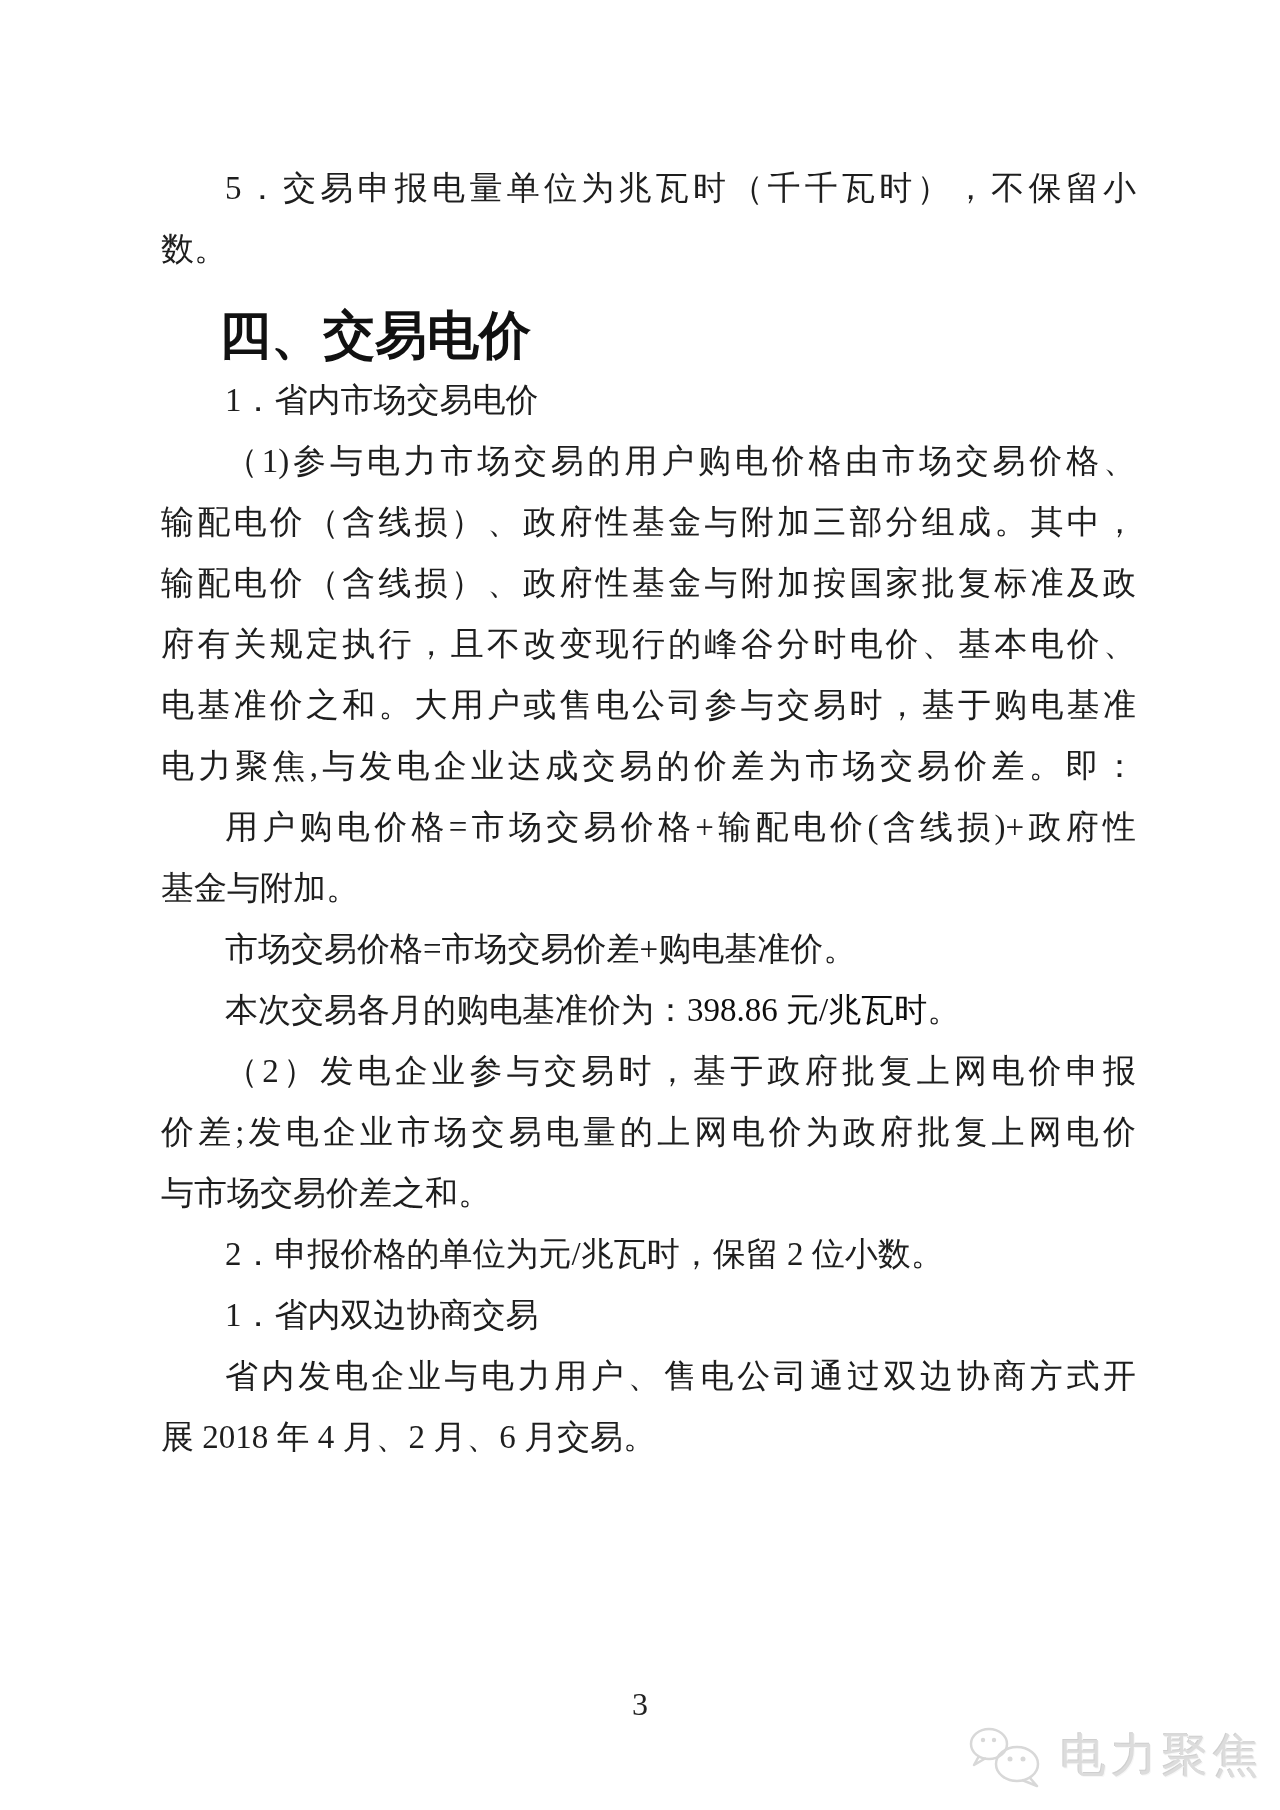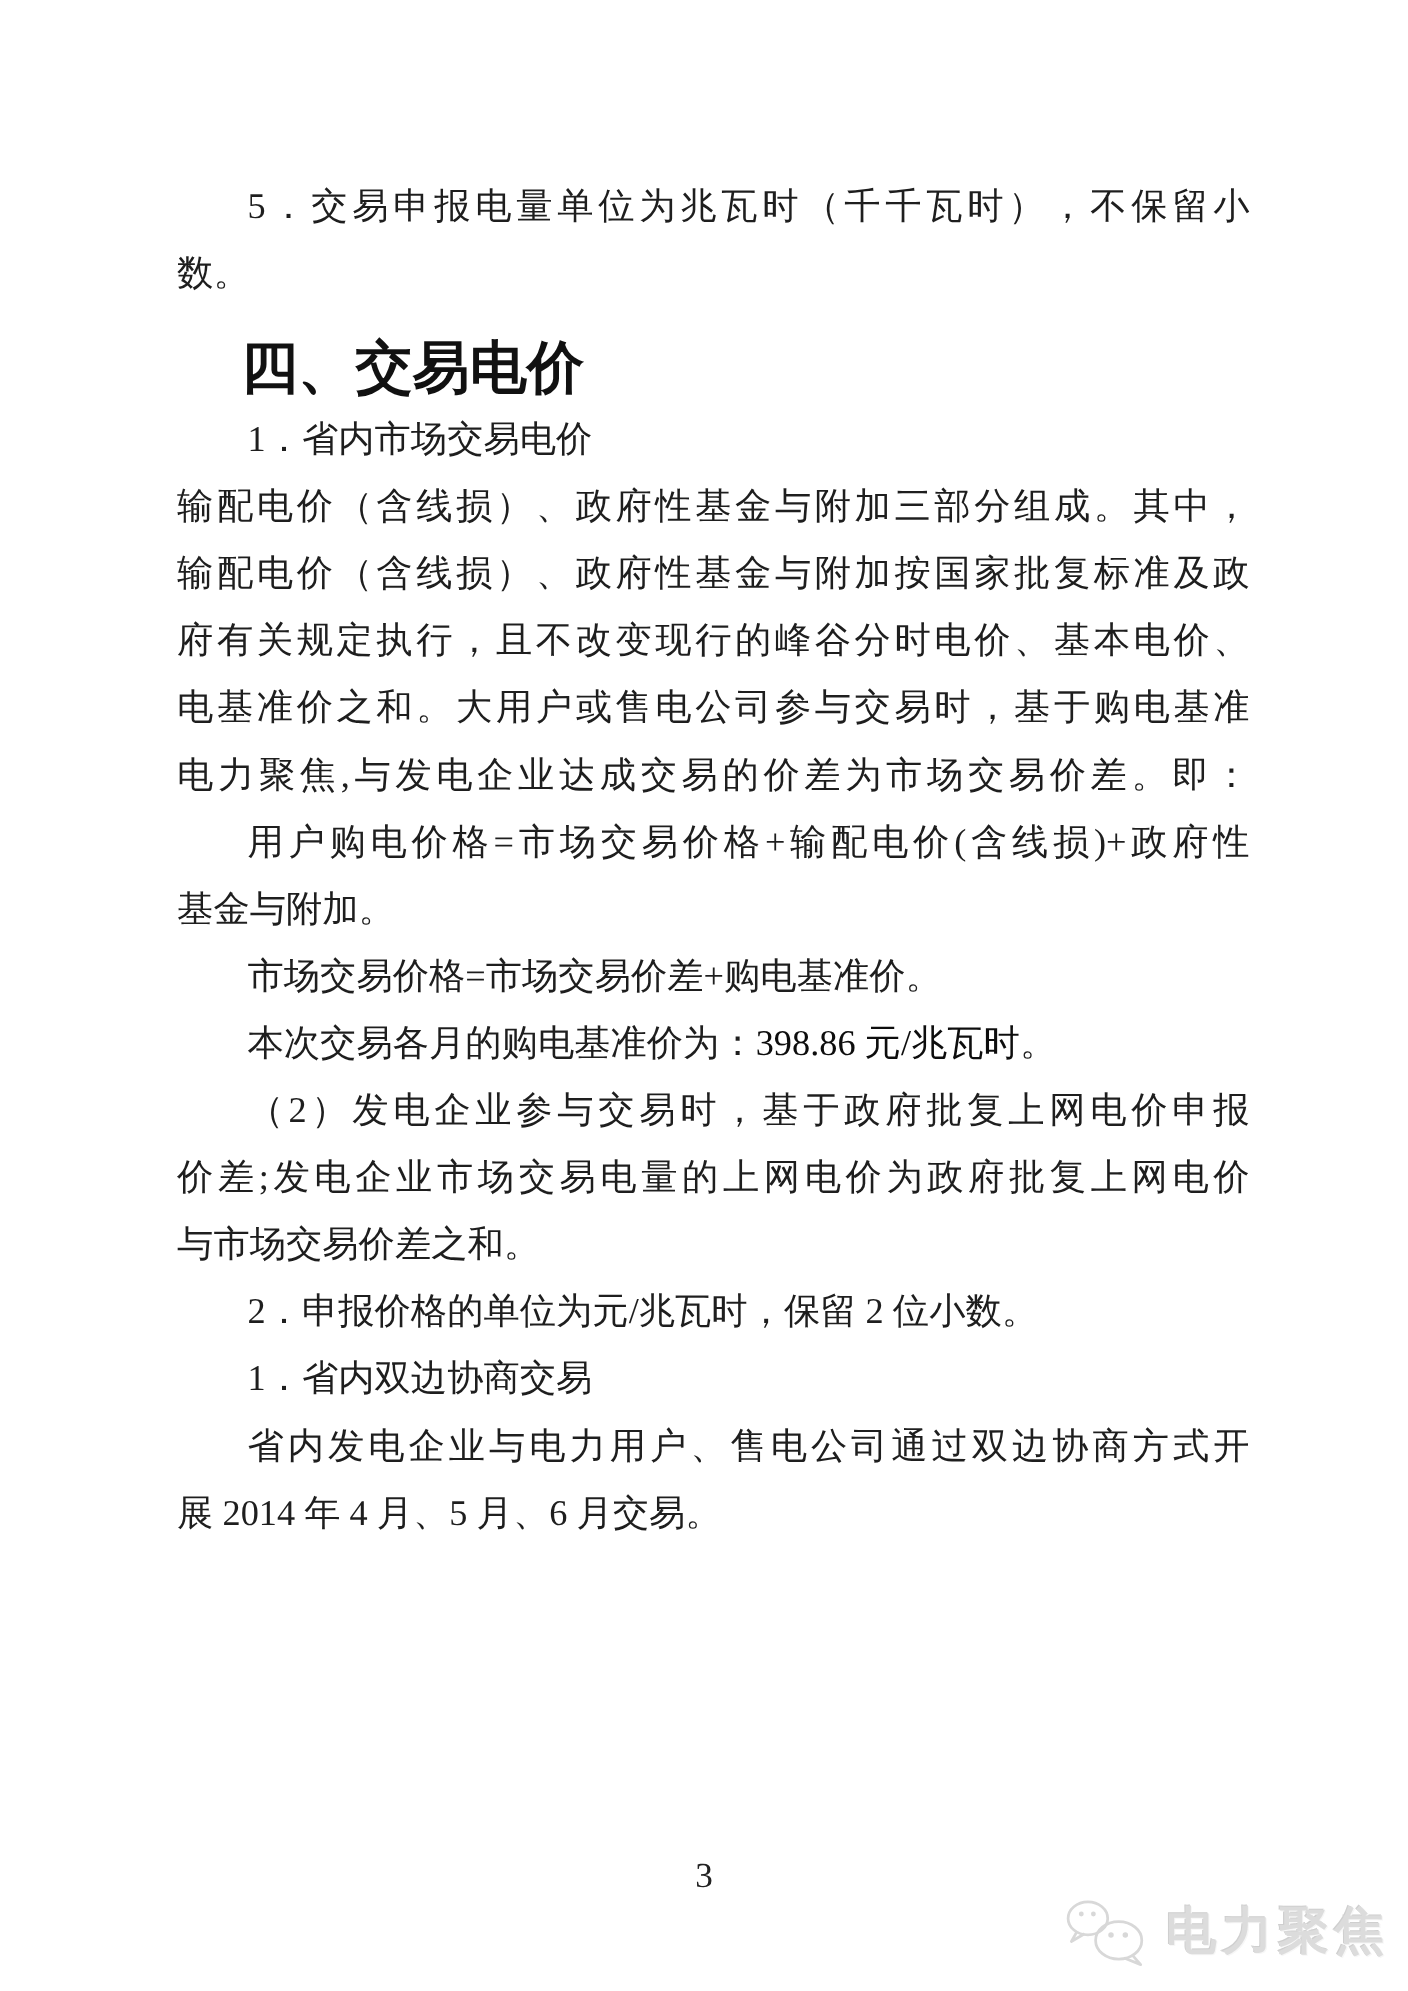--- a/index.html
+++ b/index.html
@@ -58,53 +58,54 @@
     position: absolute;
     top: 1722px;
     right: 16px;
     display: flex;
     align-items: center;
     gap: 12px;
   }
   .wm-icon { display: inline-block; line-height: 0; }
   .wm-label {
     font-family: "Liberation Sans", "DejaVu Sans", sans-serif;
-    font-weight: bold;
+    font-weight: normal;
     font-size: 46px;
     letter-spacing: 5px;
     color: #dcdcdc;
     text-shadow: 1px 1px 0 #f7f7f7, -1px -1px 0 #cfcfcf;
   }
 </style>
 </head>
 <body>
 
 <div class="page">
 
   <div class="doc-body">
       <div class="line indent stretch"><span>5．交易申报电量单位为兆瓦时（千千瓦时），不保留小</span></div>
       <div class="line"><span>数。</span></div>
       <div class="line heading"><span>四、交易电价</span></div>
       <div class="line indent"><span>1．省内市场交易电价</span></div>
+      <div class="line indent stretch"><span>（1)参与电力市场交易的用户购电价格由市场交易价格、</span></div>
       <div class="line stretch"><span>输配电价（含线损）、政府性基金与附加三部分组成。其中，</span></div>
       <div class="line stretch"><span>输配电价（含线损）、政府性基金与附加按国家批复标准及政</span></div>
       <div class="line stretch"><span>府有关规定执行，且不改变现行的峰谷分时电价、基本电价、</span></div>
       <div class="line stretch"><span>电基准价之和。大用户或售电公司参与交易时，基于购电基准</span></div>
       <div class="line stretch"><span>电力聚焦,与发电企业达成交易的价差为市场交易价差。即：</span></div>
       <div class="line indent stretch"><span>用户购电价格=市场交易价格+输配电价(含线损)+政府性</span></div>
       <div class="line"><span>基金与附加。</span></div>
       <div class="line indent"><span>市场交易价格=市场交易价差+购电基准价。</span></div>
       <div class="line indent"><span>本次交易各月的购电基准价为：</span><span class="seg-bold">398.86 元/兆瓦时</span><span>。</span></div>
       <div class="line indent stretch"><span>（2）发电企业参与交易时，基于政府批复上网电价申报</span></div>
       <div class="line stretch"><span>价差;发电企业市场交易电量的上网电价为政府批复上网电价</span></div>
       <div class="line"><span>与市场交易价差之和。</span></div>
       <div class="line indent"><span>2．申报价格的单位为元/兆瓦时，保留 2 位小数。</span></div>
       <div class="line indent"><span>1．省内双边协商交易</span></div>
       <div class="line indent stretch"><span>省内发电企业与电力用户、售电公司通过双边协商方式开</span></div>
-      <div class="line"><span>展 2014 年 4 月、5 月、6 月交易。</span></div>
+      <div class="line"><span>展 2018 年 4 月、2 月、6 月交易。</span></div>
     </div>
 
   <div class="page-number">3</div>
 
   <div class="watermark">
     <span class="wm-icon">
       <svg width="84" height="68" viewBox="0 0 84 68" xmlns="http://www.w3.org/2000/svg">
         <g fill="none" stroke="#d8d8d8" stroke-width="2.5" stroke-linejoin="round">
           <ellipse cx="25" cy="22" rx="18" ry="15"></ellipse>
           <path d="M15 34 L10 43 L22 36"></path>

